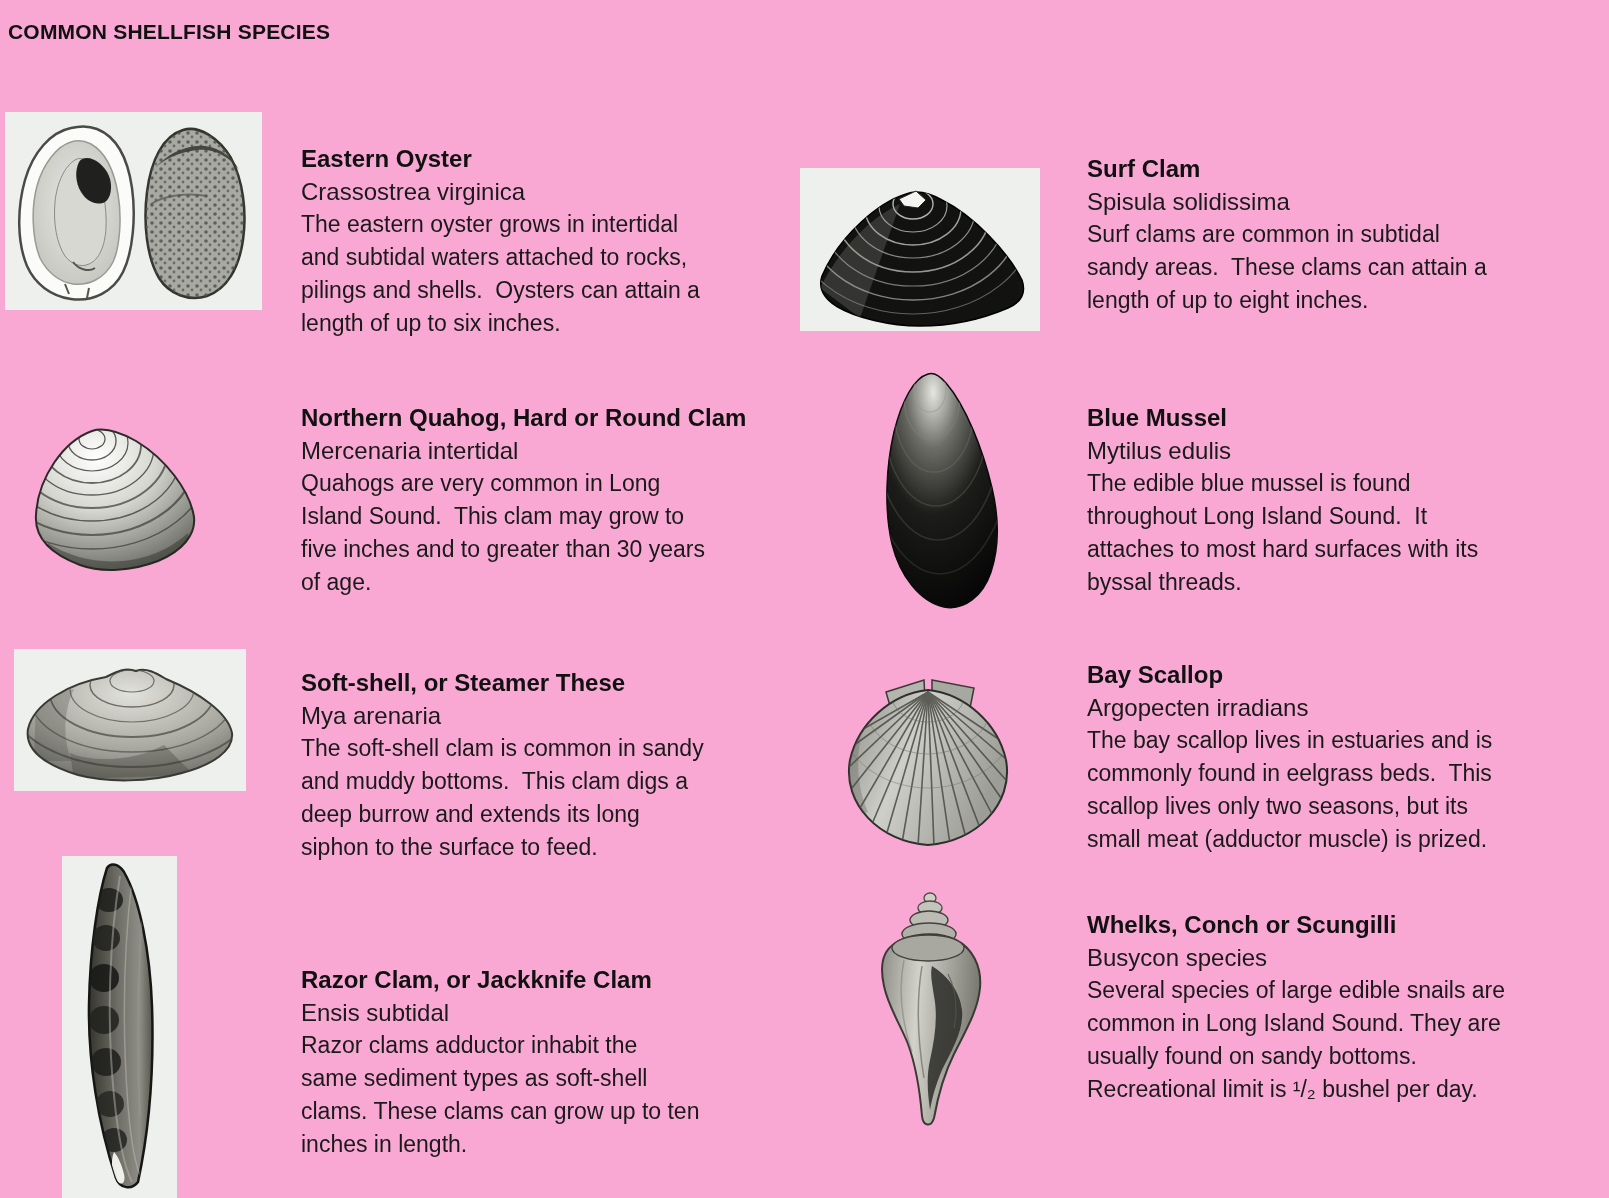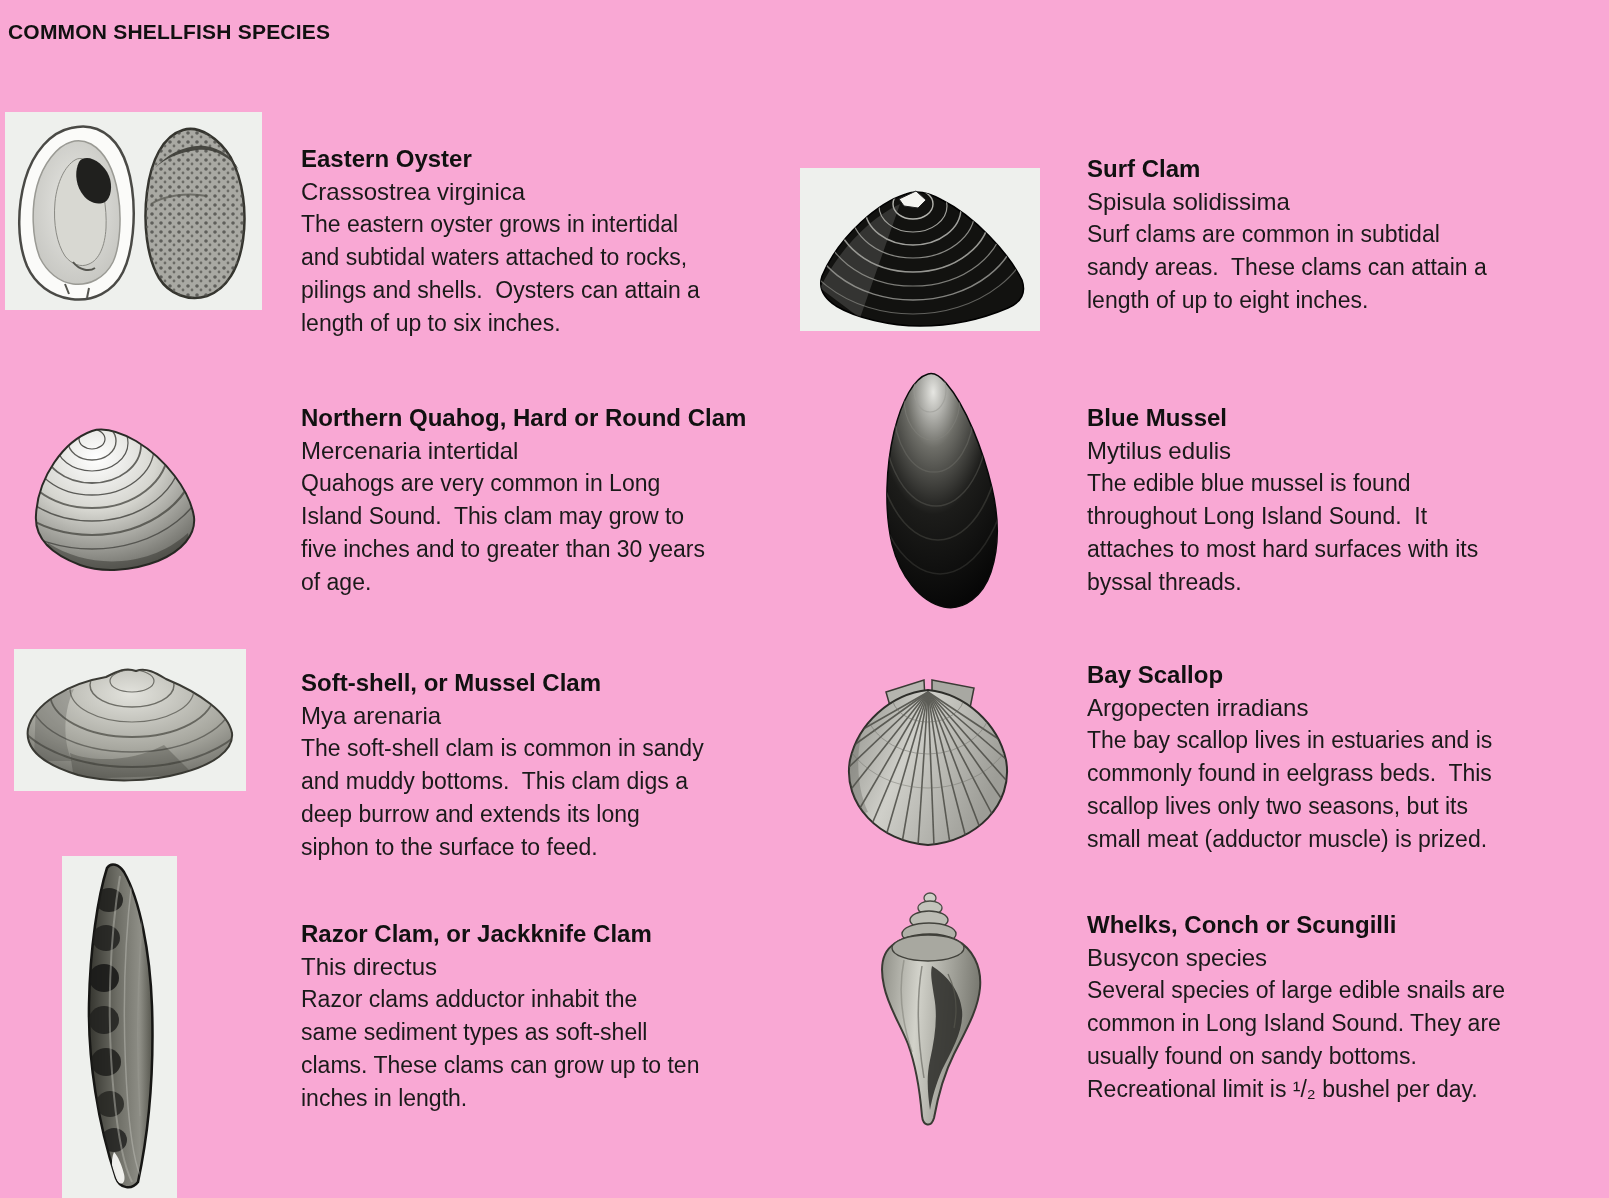--- a/index.html
+++ b/index.html
@@ -180,21 +180,21 @@
         <ellipse cx="118" cy="40" rx="62" ry="33" fill="none" stroke="#55554f" stroke-width="1.2" opacity="0.75"></ellipse>
         <ellipse cx="118" cy="44" rx="82" ry="44" fill="none" stroke="#46463f" stroke-width="1.8" opacity="0.7"></ellipse>
         <ellipse cx="118" cy="48" rx="102" ry="55" fill="none" stroke="#50504a" stroke-width="1.3" opacity="0.7"></ellipse>
         <ellipse cx="118" cy="52" rx="122" ry="66" fill="none" stroke="#42423c" stroke-width="2" opacity="0.65"></ellipse>
         <path d="M60,40 C50,60 48,90 58,112 L20,112 L22,50 Z" fill="#3c3c36" opacity="0.25"></path>
         <path d="M150,96 C120,112 80,114 56,104 L60,130 L180,126 Z" fill="#32322c" opacity="0.3"></path>
       </g>
     </svg>
   </figure>
   <div class="entry-text" style="left:301px;top:666px;width:525px;">
-    <h2>Soft-shell, or Mussel Clam</h2>
+    <h2>Soft-shell, or Steamer These</h2>
     <p class="sci"><span class="latin">Mya arenaria</span><span class="suffix"></span></p>
     <p class="desc">The soft-shell clam is common in sandy
 and muddy bottoms.  This clam digs a
 deep burrow and extends its long
 siphon to the surface to feed.</p>
   </div>
 
   <figure class="fig" style="left:828px;top:652px;width:200px;height:205px;">
     <svg viewBox="0 0 200 205">
       <defs>
@@ -271,23 +271,23 @@
         <ellipse cx="44" cy="206" rx="15" ry="14" fill="#1d1d1b" opacity="0.85"></ellipse>
         <ellipse cx="48" cy="248" rx="14" ry="13" fill="#23231f" opacity="0.8"></ellipse>
         <ellipse cx="52" cy="284" rx="13" ry="12" fill="#1d1d1b" opacity="0.8"></ellipse>
         <path d="M58,20 C48,80 44,160 52,240 C56,280 62,310 70,326" fill="none" stroke="#b5b5ad" stroke-width="2" opacity="0.5"></path>
         <path d="M70,24 C62,90 60,170 66,250 C69,286 74,312 80,324" fill="none" stroke="#c4c4bc" stroke-width="1.5" opacity="0.45"></path>
         <path d="M82,40 C76,110 74,190 78,260" fill="none" stroke="#9d9d95" stroke-width="1.5" opacity="0.4"></path>
         <path d="M52,296 C48,306 50,318 56,326 C60,330 64,326 62,318 C60,310 56,300 52,296 Z" fill="#f6f6f2" opacity="0.95"></path>
       </g>
     </svg>
   </figure>
-  <div class="entry-text" style="left:301px;top:917px;width:525px;">
+  <div class="entry-text" style="left:301px;top:963px;width:525px;">
     <h2>Razor Clam, or Jackknife Clam</h2>
-    <p class="sci"><span class="latin">This directus</span><span class="suffix"></span></p>
+    <p class="sci"><span class="latin">Ensis subtidal</span><span class="suffix"></span></p>
     <p class="desc">Razor clams adductor inhabit the
 same sediment types as soft-shell
 clams. These clams can grow up to ten
 inches in length.</p>
   </div>
 
   <figure class="fig" style="left:852px;top:882px;width:155px;height:248px;">
     <svg viewBox="0 0 155 248">
       <defs>
         <linearGradient id="wg" x1="0" y1="0" x2="1" y2="0.15">

